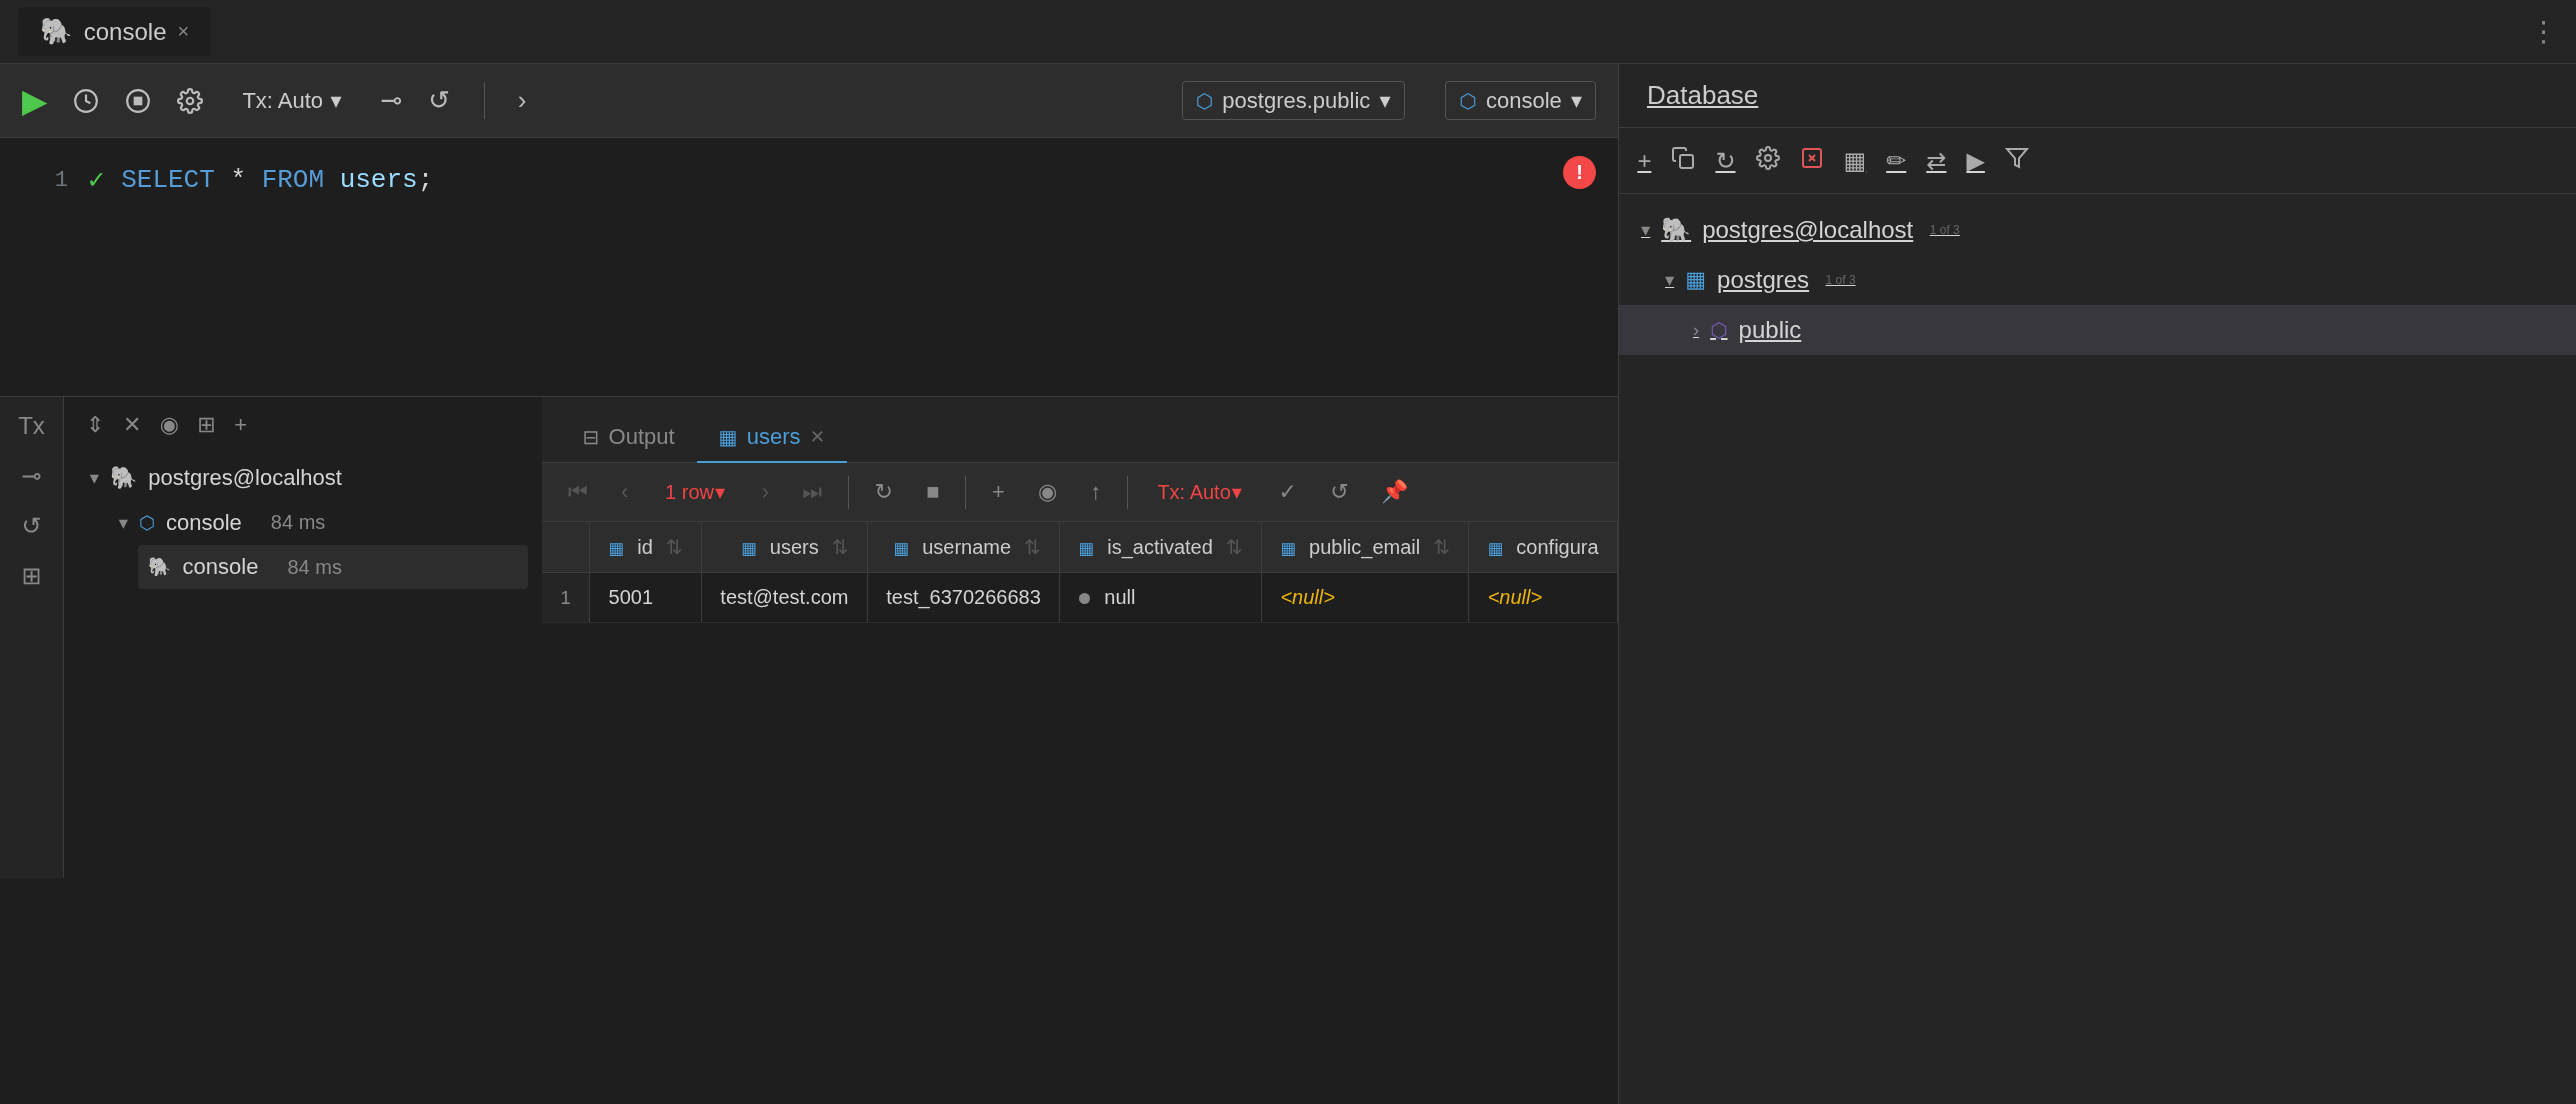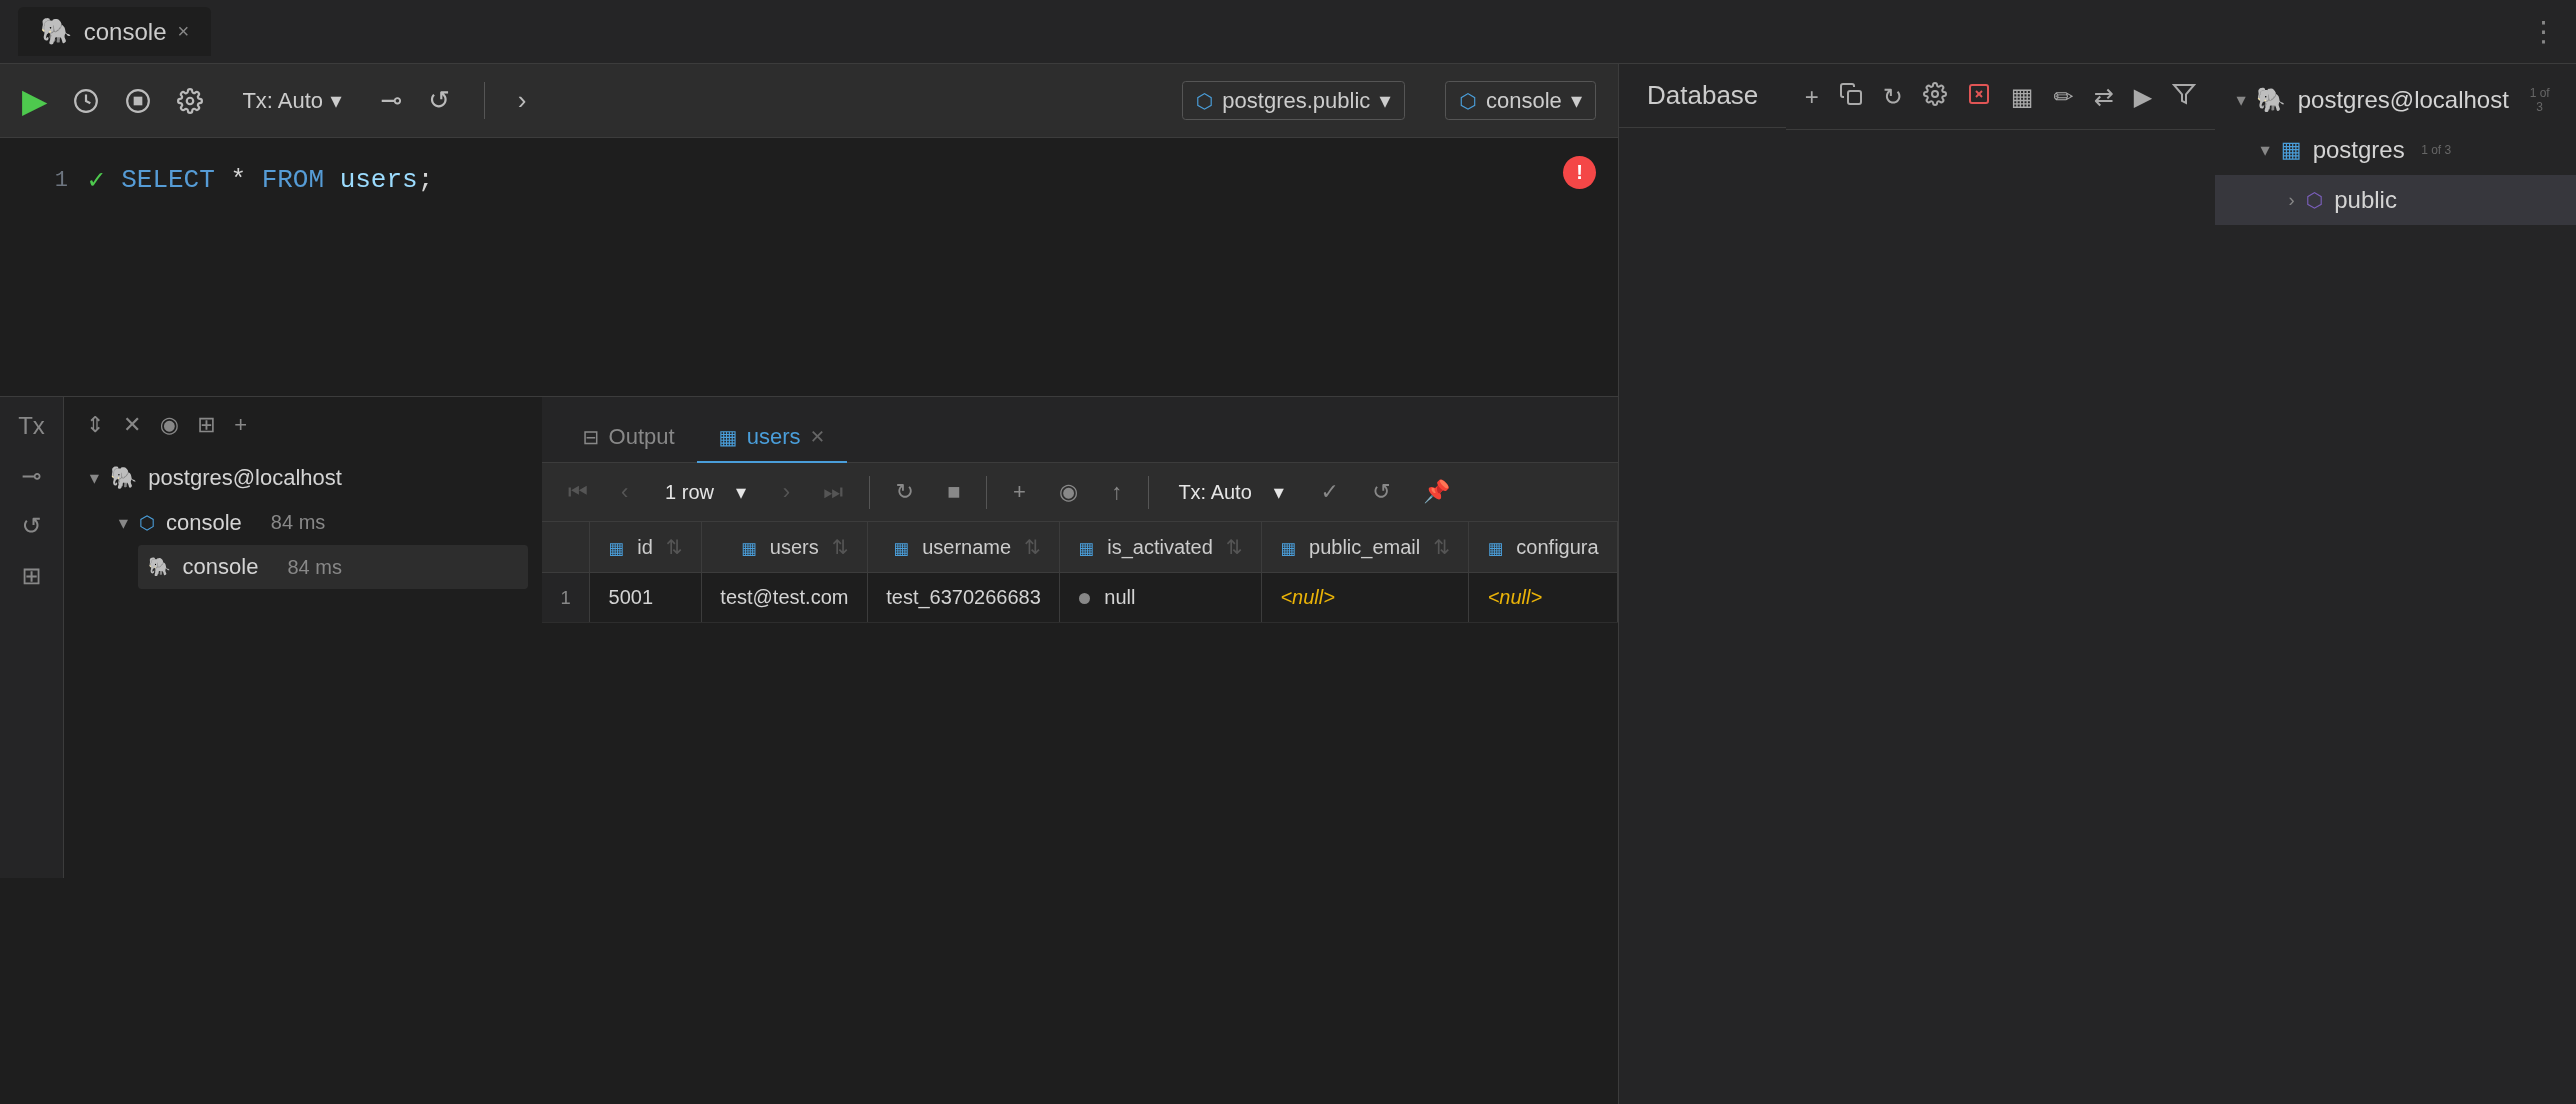--- a/index.html
+++ b/index.html
@@ -308,23 +308,23 @@
       font-size: 22px;
       cursor: pointer;
       padding: 3.7px 7.4px;
     }
     .nav-btn.disabled {
       color: #555;
     }
     .row-count-dropdown {
       display: flex;
       align-items: center;
-      gap: 22px;
+      gap: 1px;
       font-size: 20px;
-      color: #e5e5e5;
+      color: #ef4444;
       cursor: pointer;
       padding: 3.7px 11px;
       border-radius: 3.7px;
     }
     .rtoolbar-sep {
       width: 0.9px;
       height: 33px;
       background: #555;
     }
     .rtoolbar-btn {
@@ -391,22 +391,23 @@
     .data-table td .val-null {
       color: #eab308;
       font-style: italic;
     }
 
     
     .right-panel {
       width: 957px;
       background: #252526;
       display: flex;
-      flex-direction: row;
+      flex-direction: column;
       flex-shrink: 0;
+      text-decoration: underline;
     }
     .db-header {
       height: 64px;
       padding: 0 28px;
       display: flex;
       align-items: center;
       border-bottom: 0.9px solid #3c3c3c;
     }
     .db-title {
       font-size: 26px;

